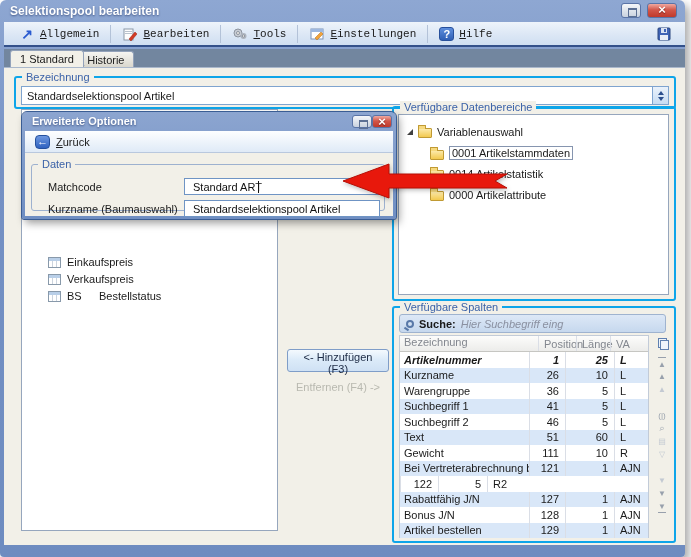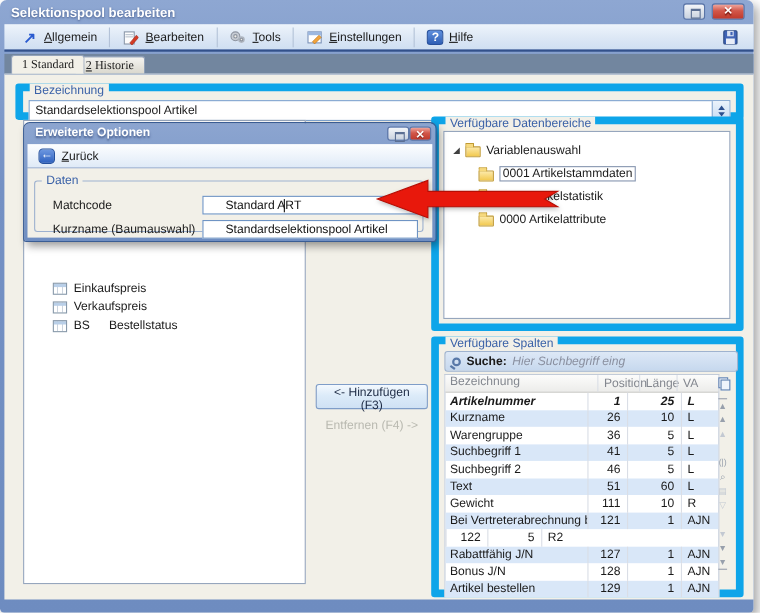--- a/index.html
+++ b/index.html
@@ -13,36 +13,36 @@
   .winbtn{position:absolute;top:3px;height:15px;border-radius:3px;border:1px solid #5a74a6;}
   .btn-restore{right:44px;width:20px;background:linear-gradient(#f4f6f9,#c9d2df);}
   .btn-restore::before{content:"";position:absolute;left:6px;top:4px;width:7px;height:6px;border:1px solid #5b6f93;border-top-width:2px;}
   .btn-close{right:8px;width:30px;background:linear-gradient(#f0a9a0,#d2574a 45%,#c0392b);}
   .btn-close::before{content:"\00d7";position:absolute;left:0;right:0;top:-2px;text-align:center;color:#fff;font-weight:bold;font-size:13px;text-shadow:0 1px 1px #7d1d14;}
   .dlg .btn-restore{right:24px;}.dlg .btn-close{right:4px;width:20px;}
   
   .toolbar{position:absolute;left:4px;top:22px;width:683px;height:25px;
            background:linear-gradient(#eef4fb,#dce7f5 55%,#cfdff2);border-bottom:2px solid #33518b;display:flex;align-items:center;padding:0 8px;}
   .tbtn{display:flex;align-items:center;gap:5px;padding:2px 7px;border-radius:3px;cursor:default;}
-  .tbtn .lbl{display:inline-block;}
+  .tbtn .lbl{display:inline-block;font-family:Liberation Mono, monospace;}
   .u1{display:inline-block;}
   .u1::first-letter{text-decoration:underline;}
   .tsep{width:1px;height:18px;background:#b3c2d8;margin:0 4px;}
   .icon16{width:16px;height:16px;display:inline-flex;align-items:center;justify-content:center;}
   .ico-allg{color:#2a5bd0;font-weight:bold;font-size:14px;}
   .ico-help{width:15px;height:14px;background:linear-gradient(#5f8fdd,#2f5fb5);border:1px solid #27509c;border-radius:3px;color:#fff;font-weight:bold;font-size:11px;display:inline-flex;align-items:center;justify-content:center;}
   .toolbar .spacer{flex:1;}
   
   .tabstrip{position:absolute;left:4px;top:49px;width:683px;height:18px;background:#72869f;}
-  .tab{position:absolute;top:2px;height:16px;padding:2px 9px 0;border:1px solid #93a2ba;border-bottom:none;border-radius:3px 3px 0 0;font-size:11px;font-family:Liberation Serif, serif;}
+  .tab{position:absolute;top:2px;height:16px;padding:2px 9px 0;border:1px solid #93a2ba;border-bottom:none;border-radius:3px 3px 0 0;font-size:11px;}
   .tab.active{left:6px;background:#f2f0e8;height:17px;top:1px;z-index:2;}
   .tab.inactive{left:64px;background:linear-gradient(#f6f5f1,#d9d7cd);color:#222;}
   
   .content{position:absolute;left:4px;top:67px;width:683px;height:478px;background:#f2f0e8;border-top:1px solid #aab8cc;}
-  .group{position:absolute;border:7px solid #0ea5e9;border-radius:3px;}
+  .group{position:absolute;border:2px solid #0ea5e9;border-radius:3px;}
   .group-label{position:absolute;top:-7px;left:6px;background:#f2f0e8;padding:0 4px;color:#3b62a8;}
   
   .combo{position:absolute;left:5px;top:8px;right:5px;height:19px;background:#fff;border:1px solid #7fa4cf;display:flex;align-items:center;}
   .combo-value{padding-left:5px;flex:1;}
   .spin{width:16px;height:17px;border-left:1px solid #7fa4cf;background:linear-gradient(#eaf2fb,#c7dcf3);display:flex;flex-direction:column;align-items:center;justify-content:center;gap:2px;}
   .tri-u{width:0;height:0;border-left:3px solid transparent;border-right:3px solid transparent;border-bottom:4px solid #2c4f8e;}
   .tri-d{width:0;height:0;border-left:3px solid transparent;border-right:3px solid transparent;border-top:4px solid #2c4f8e;}
   
   .left-listbox{position:absolute;left:17px;top:41px;width:257px;height:422px;background:#fff;border:1px solid #96a6bd;}
   .llist-item{position:absolute;left:26px;display:flex;align-items:center;gap:6px;}
@@ -94,21 +94,21 @@
   .dlg .winbtn{top:3px;height:13px;}
   .dlg-toolbar{position:absolute;left:3px;top:19px;right:3px;height:22px;background:linear-gradient(#fdfeff,#dfeaf7);border-bottom:1px solid #b9c8de;display:flex;align-items:center;padding:0 10px;gap:6px;}
   .back-ico{width:15px;height:14px;border-radius:4px;background:linear-gradient(#6d97e0,#2f62c0);border:1px solid #24509e;color:#fff;display:inline-flex;align-items:center;justify-content:center;font-size:11px;font-weight:bold;}
   .back-ico::before{content:"\2190";margin-top:-1px;}
   .dlg-body{position:absolute;left:3px;top:41px;right:3px;bottom:3px;background:#f2f0e8;}
   .dlg-group{position:absolute;left:6px;top:11px;right:8px;bottom:5px;border:1px solid #9db1cf;border-radius:3px;}
   .dlg-group .group-label{background:#f2f0e8;}
   .frow{position:absolute;left:16px;display:flex;align-items:center;}
   .flabel{width:136px;}
   .ffield{width:196px;height:17px;border:1px solid #6f94c4;background:#fff;position:relative;}
-  .ffield input{width:100%;height:100%;border:none;outline:none;font-size:11px;font-family:"Liberation Sans",sans-serif;padding:0 0 0 20px;background:transparent;color:#111;}
+  .ffield input{width:100%;height:100%;border:none;outline:none;font-size:11px;font-family:"Liberation Sans",sans-serif;padding:0 0 0 8px;background:transparent;color:#111;}
   .caret{position:absolute;left:73px;top:2px;width:1px;height:12px;background:#111;}
   
   .arrow{position:absolute;left:341px;top:162px;z-index:60;filter:drop-shadow(1px 2px 2px rgba(0,0,0,.25));}
 </style>
 </head>
 <body>
 
 <div id="win">
 
   <div class="titlebar">

